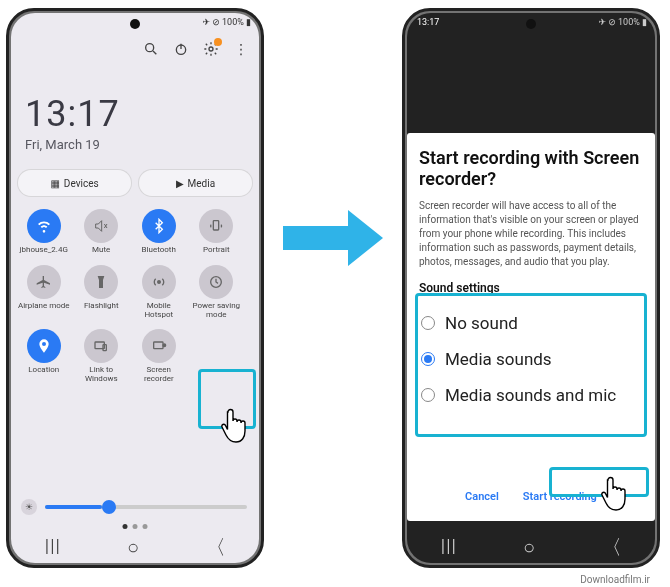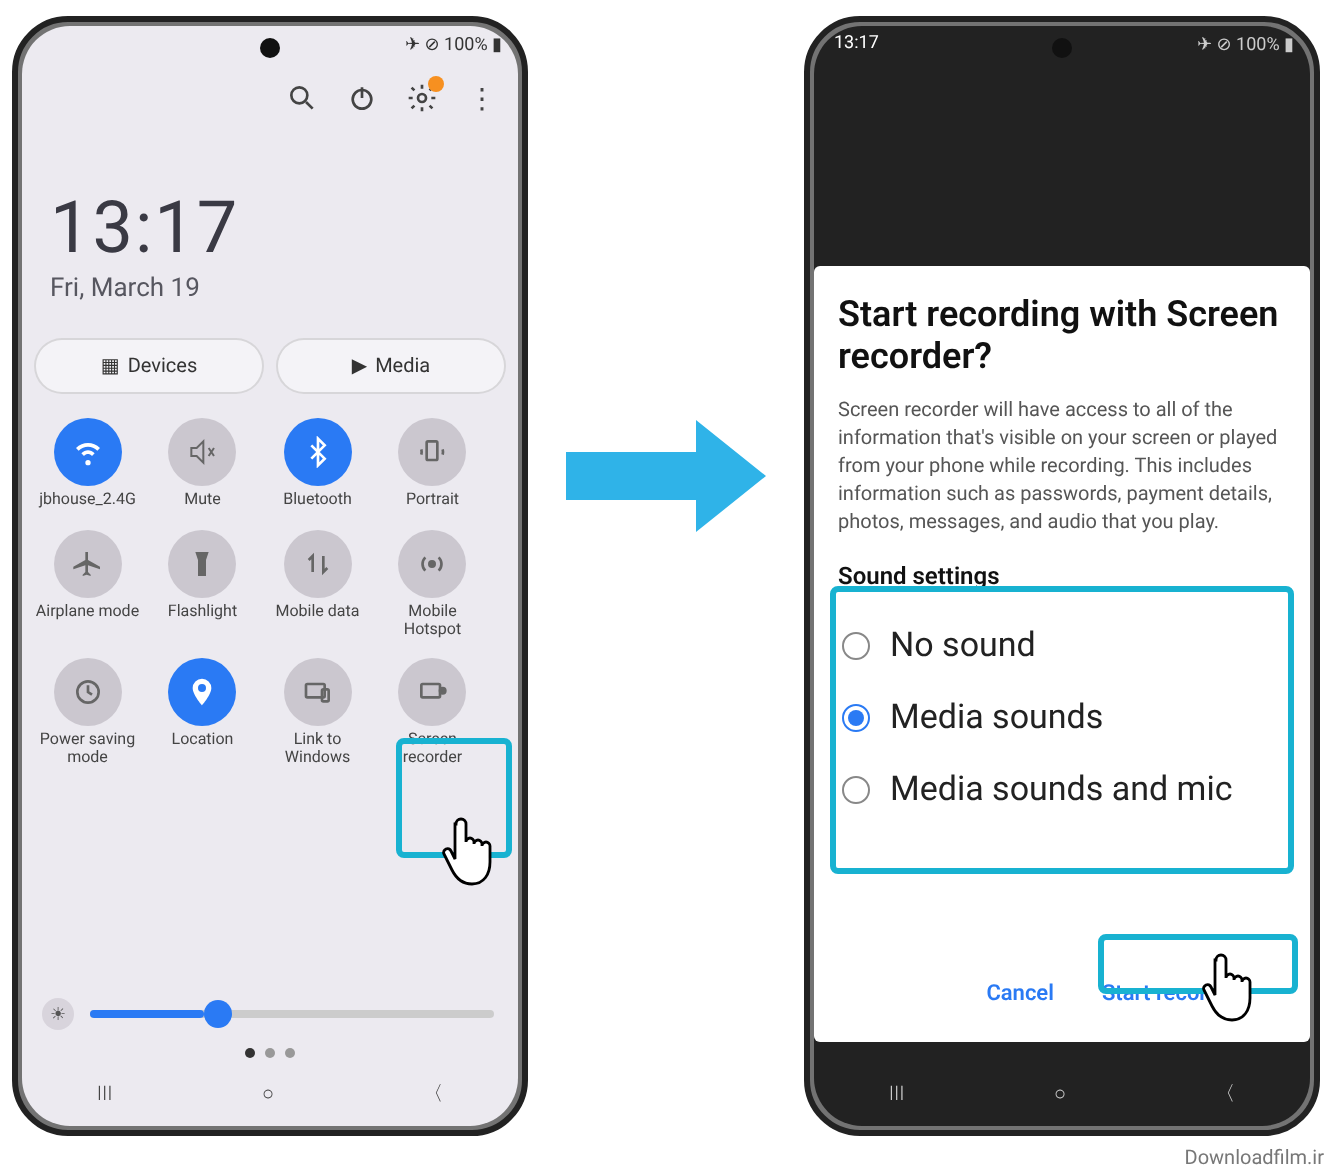--- a/index.html
+++ b/index.html
@@ -45,43 +45,43 @@
 .slider-thumb { position: absolute; left: 28%; top: -5px; width: 14px; height: 14px; background: #2a7af4; border-radius: 50%; }
 .slider-icon { position: absolute; bottom: 48px; left: 10px; width: 16px; height: 16px; border-radius: 50%; background: #d8d4dc; display: flex; align-items: center; justify-content: center; font-size: 9px; color: #555; }
 
 
 .dots { position: absolute; bottom: 34px; left: 50%; transform: translateX(-50%); display: flex; gap: 5px; }
 .dot { width: 5px; height: 5px; border-radius: 50%; background: #999; }
 .dot.on { background: #333; }
 
 
 .nav { position: absolute; bottom: 6px; left: 0; right: 0; display: flex; justify-content: space-around; align-items: center; height: 20px; }
-.nav-ic { color: #444; font-size: 10px; font-weight: 300; }
+.nav-ic { color: #444; font-size: 20px; font-weight: 300; }
 .phone-right .nav-ic { color: #ccc; }
 
 
 .arrow { position: absolute; left: 278px; top: 198px; }
 
 
 .screen-r { background: #222; }
 .sheet { position: absolute; top: 120px; left: 0; right: 0; bottom: 42px; background: #fff; border-radius: 3px; padding: 14px 12px 10px; display: flex; flex-direction: column; }
 .sheet-title { font-size: 18px; font-weight: 600; color: #111; margin-bottom: 10px; }
 .sheet-body { font-size: 10px; color: #555; line-height: 1.4; margin-bottom: 12px; }
 .sound-hdr { font-size: 12px; font-weight: 600; color: #111; margin-bottom: 10px; }
 .radio-row { display: flex; align-items: center; gap: 10px; padding: 8px 2px; }
 .radio { width: 14px; height: 14px; border: 1.5px solid #888; border-radius: 50%; position: relative; flex-shrink: 0; }
 .radio.sel { border-color: #2a7af4; }
 .radio.sel::after { content: ''; position: absolute; inset: 2px; background: #2a7af4; border-radius: 50%; }
 .radio-lbl { font-size: 17px; color: #222; }
-.sheet-actions { display: flex; justify-content: flex-end; margin-top: auto; padding: 0 6px; }
+.sheet-actions { display: flex; justify-content: center; margin-top: auto; padding: 0 6px; }
 .sheet-act { font-size: 11px; font-weight: 600; color: #2a7af4; padding: 8px 12px; }
 
 
 .hand { position: absolute; pointer-events: none; }
-.watermark { position: absolute; bottom: 2px; right: 8px; font-size: 10px; color: #777; }
+.watermark { position: absolute; bottom: 2px; right: 20px; font-size: 10px; color: #777; }
 </style>
 </head>
 <body>
 
 <div class="phone phone-left">
   <div class="notch"></div>
   <div class="screen">
     <div class="status">✈ ⊘ 100% ▮</div>
 
     <div class="toolbar">
@@ -171,28 +171,20 @@
         <div class="tile-circ">
             <svg class="tile-ic" viewBox="0 0 24 24" fill="#666">
               <path d="M7 3h10l-2 6v12h-6V9z"></path>
             </svg>
           </div>
         <div class="tile-lbl">Flashlight</div>
       </div>
       <div class="tile">
         <div class="tile-circ">
             <svg class="tile-ic" viewBox="0 0 24 24" fill="none" stroke="#666" stroke-width="2">
-              <path d="M8 18V6l-3 3M16 6v12l3-3"></path>
-            </svg>
-          </div>
-        <div class="tile-lbl">Mobile data</div>
-      </div>
-      <div class="tile">
-        <div class="tile-circ">
-            <svg class="tile-ic" viewBox="0 0 24 24" fill="none" stroke="#666" stroke-width="2">
               <circle cx="12" cy="12" r="2" fill="#666"></circle>
               <path d="M7 17a7 7 0 010-10M17 7a7 7 0 010 10"></path>
             </svg>
           </div>
         <div class="tile-lbl">Mobile Hotspot</div>
       </div>
 
       <div class="tile">
         <div class="tile-circ">
             <svg class="tile-ic" viewBox="0 0 24 24" fill="#666">

